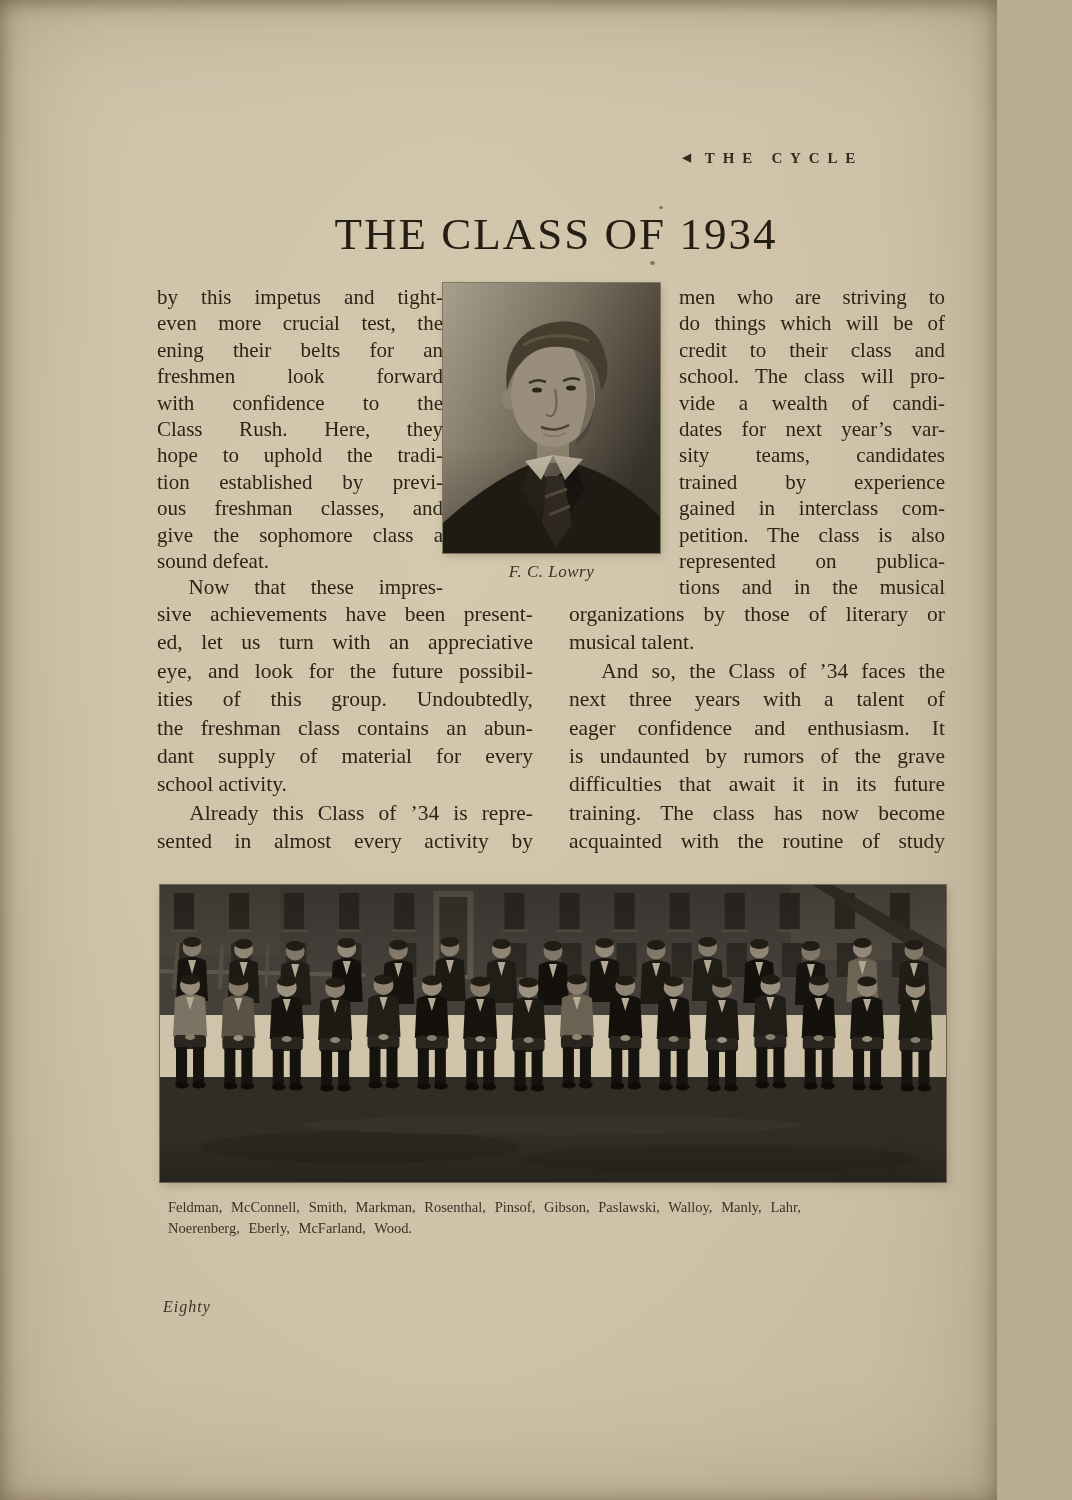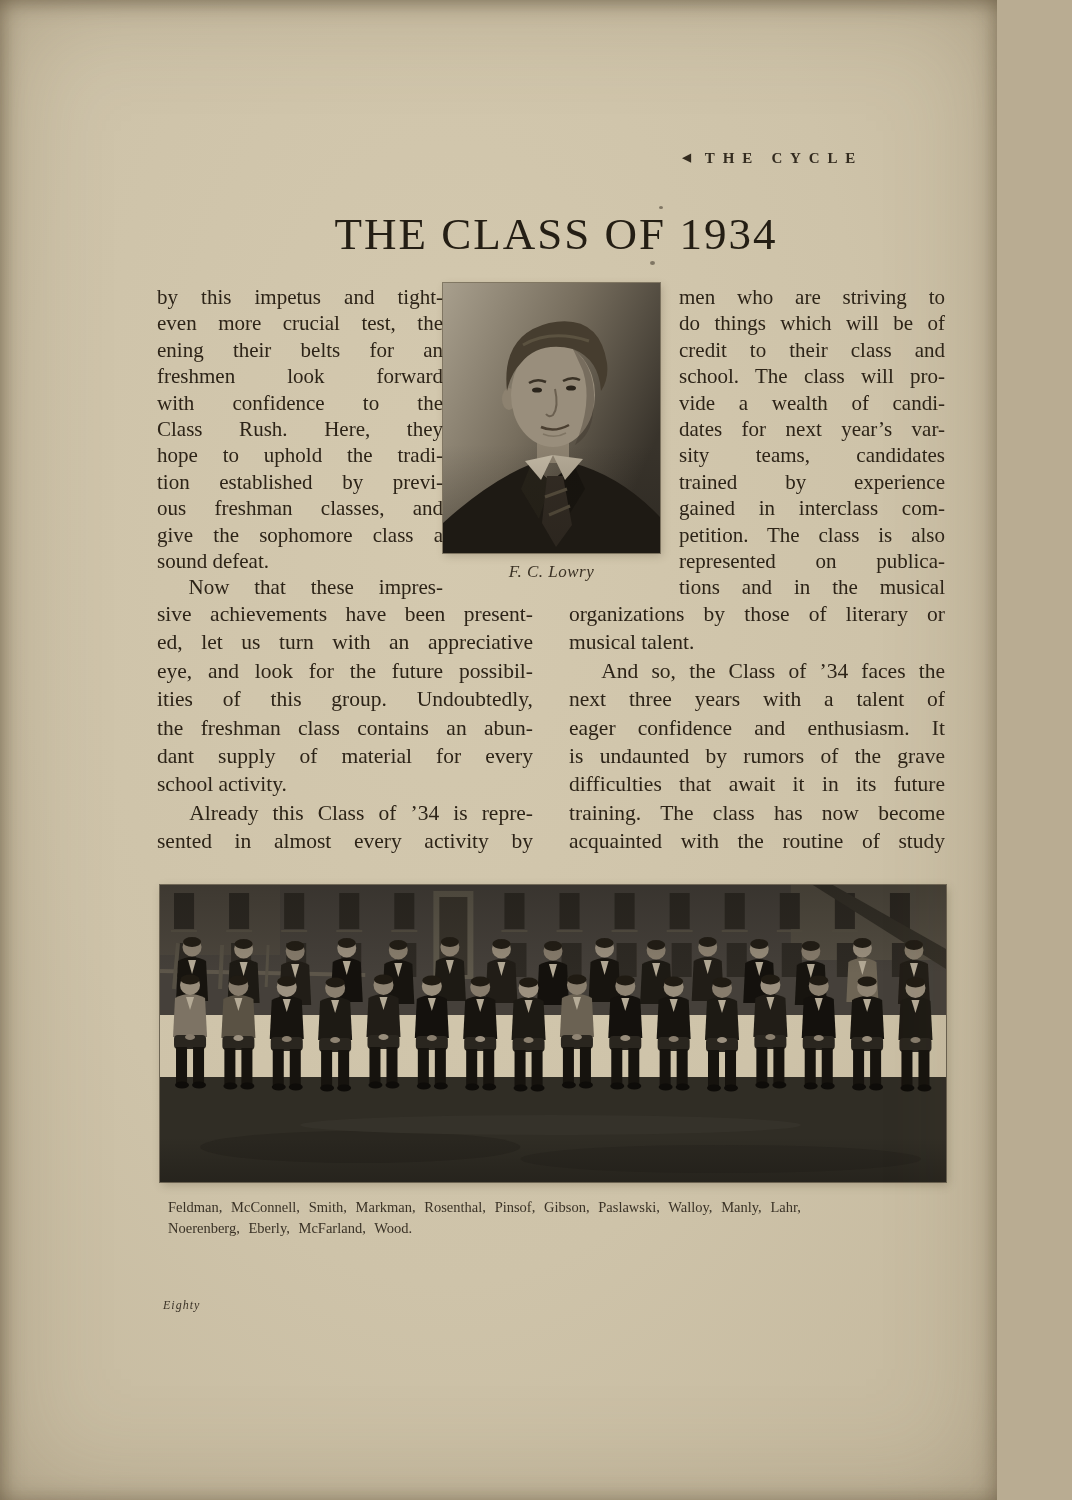--- a/index.html
+++ b/index.html
@@ -56,21 +56,21 @@
   .groupphoto {
     position:absolute; left:160px; top:885px; width:786px; height:297px;
     outline:1px solid rgba(55,48,36,.6);
     box-shadow: 2px 3px 9px rgba(80,68,48,.28);
   }
   .gcap { position:absolute; left:168px; width:790px; text-align:left;
     font-size:14.5px; line-height:21px; color:#3a3226; word-spacing:.35em; }
   .gcap.g1 { top:1197px; }
   .gcap.g2 { top:1239px; }
   .folio { position:absolute; left:163px; top:1298px; font-style:italic;
-    font-size:12px; color:#3c3428; letter-spacing:1px; }
+    font-size:16px; color:#3c3428; letter-spacing:1px; }
 </style>
 </head>
 <body>
 
 <div class="page">
 
   <div class="running-head">
     <span class="marker">◀</span><span>THE CYCLE</span>
   </div>
 

